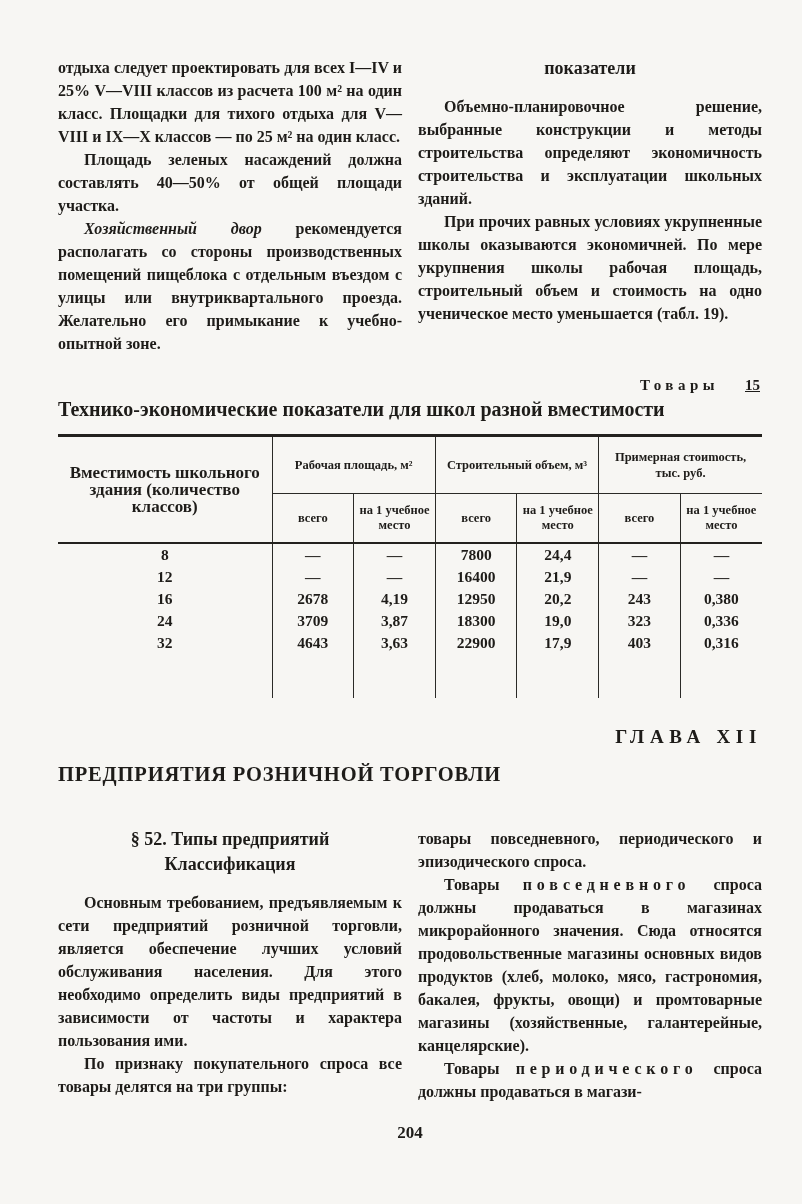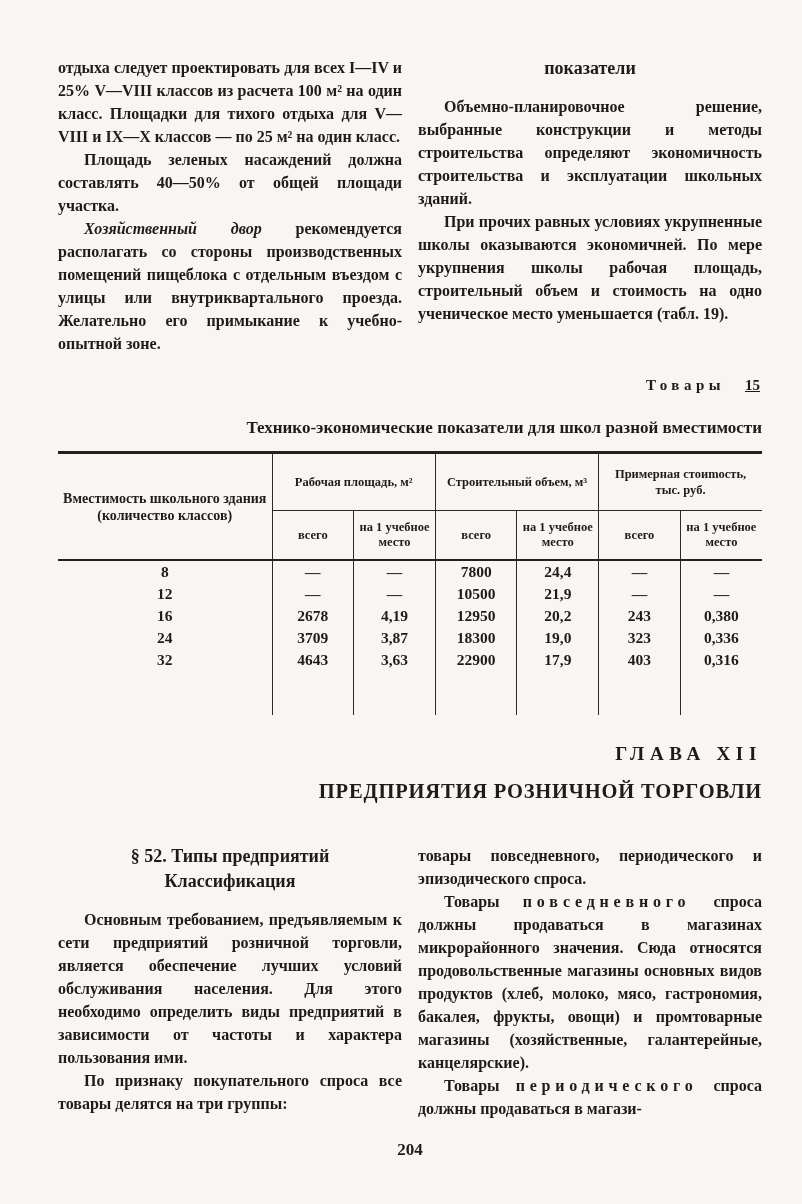--- a/index.html
+++ b/index.html
@@ -19,36 +19,36 @@
   .col p.noindent { text-indent:0; }
   .ital { font-style:italic;margin-top:44px; }
   .sperren { letter-spacing:0.30em; }
 
   .sec-heading { text-align:center; font-weight:700; font-size:18px; line-height:25px; margin:0 0 14px 0; }
   .sec-heading div { white-space:nowrap; }
 
   
   .table-label { text-align:right; font-size:15px; margin-top:22px; padding-right:2px; }
   .table-label .w { letter-spacing:0.30em; }
-  .table-label .n { margin-left:20px;text-decoration:underline; }
-  .table-title { text-align:right; font-weight:700; font-size:17px; margin-top:24px; }
+  .table-label .n { margin-left:26px;text-decoration:underline; }
+  .table-title { text-align:left; font-weight:700; font-size:20px; margin-top:4px; }
 
   table.stats { width:100%; border-collapse:collapse; margin-top:13px; border-top:3.5px solid #23211e; table-layout:fixed; }
   table.stats th, table.stats td { padding:0 4px; text-align:center; vertical-align:middle; }
-  th.colhead { font-weight:600; font-size:14px; line-height:17px; }
+  th.colhead { font-weight:600; font-size:17px; line-height:17px; }
   th.grouphead { font-weight:600; font-size:12.5px; line-height:16px; height:56px; border-bottom:1.5px solid #2b2a27; }
   th.subhead { font-weight:600; font-size:12.5px; line-height:15px; height:48px; }
   .hdr-bottom { border-bottom:2.5px solid #23211e; }
   .vl { border-left:1.5px solid #2b2a27; }
   td.num { font-size:15.5px; line-height:22px; font-weight:600; }
   tr.spacer td { height:44px; }
 
   
   .chapter-number { text-align:right; font-weight:700; font-size:19px; letter-spacing:0.30em; margin-top:28px; }
-  .chapter-title  { text-align:right; font-weight:700; font-size:20.5px; letter-spacing:0.04em; margin-top:15px; }
+  .chapter-title  { text-align:left; font-weight:700; font-size:20.5px; letter-spacing:0.04em; margin-top:15px; }
 
   .bottom-cols { margin-top:41px; }
 
   .page-number { text-align:center; font-size:17px; margin-top:20px; }
 </style>
 </head>
 <body>
 
 <div class="page">
 
@@ -105,21 +105,21 @@
         <td class="num vl">—</td>
         <td class="num vl">7800</td>
         <td class="num vl">24,4</td>
         <td class="num vl">—</td>
         <td class="num vl">—</td>
       </tr>
       <tr>
         <td class="num">12</td>
         <td class="num vl">—</td>
         <td class="num vl">—</td>
-        <td class="num vl">10500</td>
+        <td class="num vl">16400</td>
         <td class="num vl">21,9</td>
         <td class="num vl">—</td>
         <td class="num vl">—</td>
       </tr>
       <tr>
         <td class="num">16</td>
         <td class="num vl">2678</td>
         <td class="num vl">4,19</td>
         <td class="num vl">12950</td>
         <td class="num vl">20,2</td>

